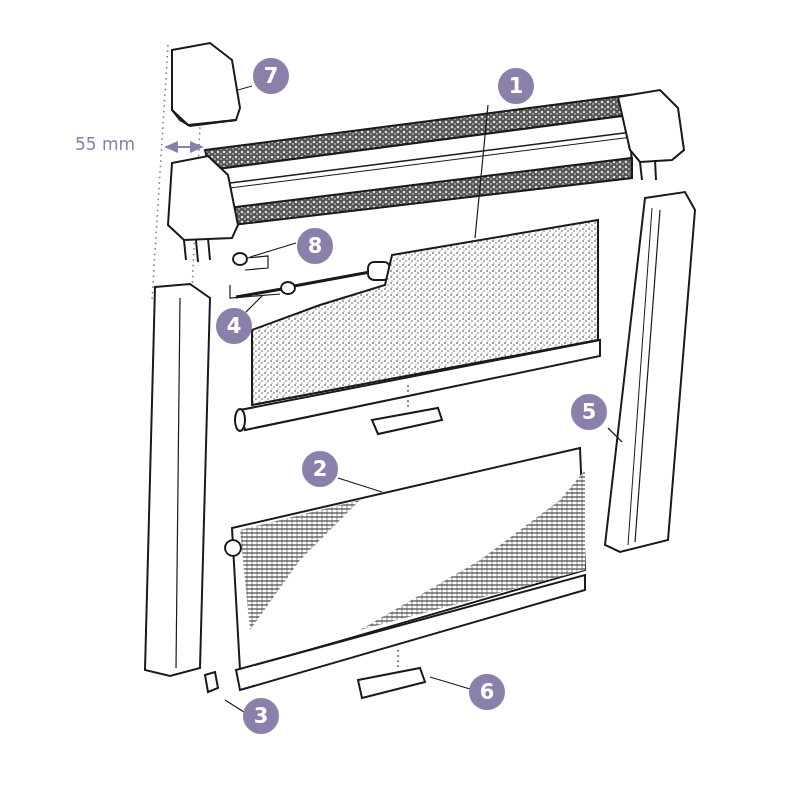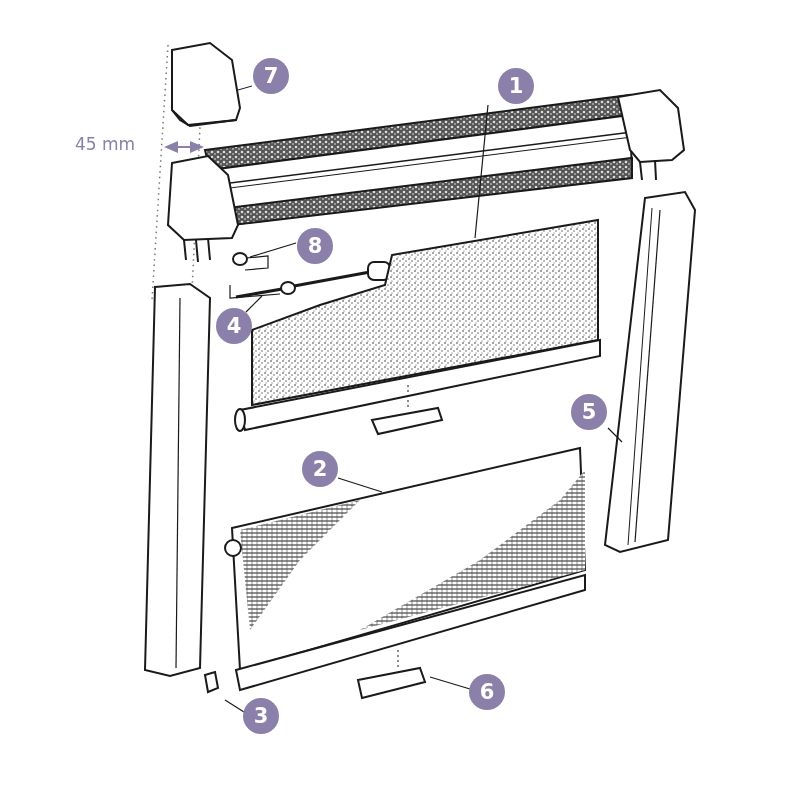--- a/index.html
+++ b/index.html
@@ -108,21 +108,21 @@
     <line x1="652" y1="208" x2="628" y2="545" stroke-width="1"></line>
     <line x1="608" y1="428" x2="622" y2="442" stroke-width="1.2"></line>
   </g>
 
   <g stroke="#1a1a1a" stroke-width="1.2">
     <line x1="430" y1="677" x2="470" y2="689"></line>
     <line x1="225" y1="700" x2="244" y2="712"></line>
   </g>
 </svg>
 
-<div class="dim-label" style="left:75px; top:134px; color:#8a80aa;">45 mm</div>
+<div class="dim-label" style="left:75px; top:134px; color:#8a80aa;">55 mm</div>
 
 <div class="badge" style="left:498px; top:68px; background:#8a80aa;">1</div>
 <div class="badge" style="left:302px; top:451px; background:#8a80aa;">2</div>
 <div class="badge" style="left:243px; top:698px; background:#8a80aa;">3</div>
 <div class="badge" style="left:216px; top:308px; background:#8a80aa;">4</div>
 <div class="badge" style="left:571px; top:394px; background:#8a80aa;">5</div>
 <div class="badge" style="left:469px; top:674px; background:#8a80aa;">6</div>
 <div class="badge" style="left:253px; top:58px; background:#8a80aa;">7</div>
 <div class="badge" style="left:297px; top:228px; background:#8a80aa;">8</div>
 

